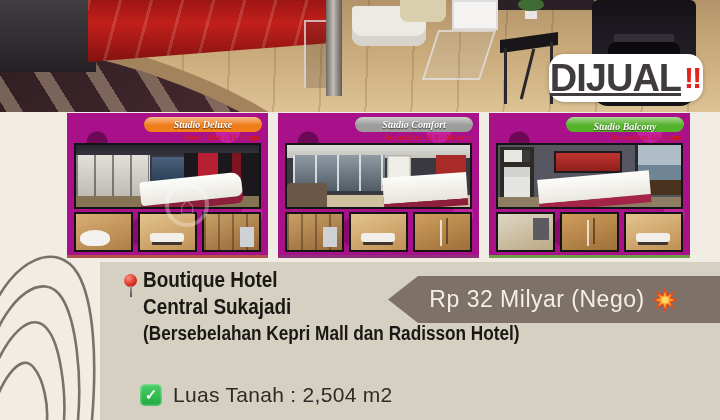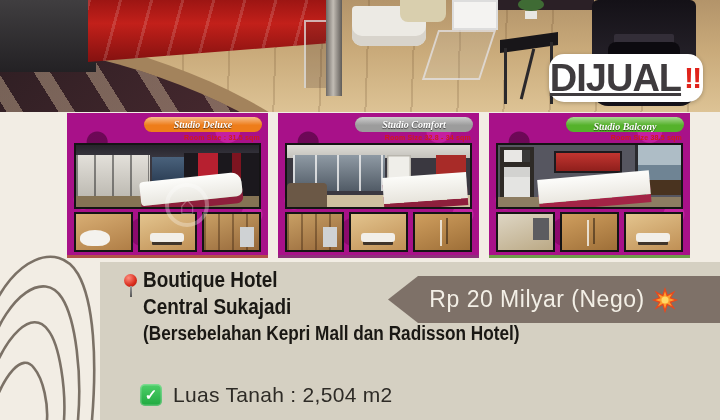--- a/index.html
+++ b/index.html
@@ -327,21 +327,21 @@
     <div class="pin-head"></div>
       <div class="pin-stem"></div>
   </div>
   <div class="title-block">
     <div class="title-line">Boutique Hotel</div>
     <div class="title-line">Central Sukajadi</div>
     <div class="title-note">(Bersebelahan Kepri Mall dan Radisson Hotel)</div>
   </div>
 
   <div class="ribbon" style="background-color: rgb(126, 113, 104);">
-    <span class="ribbon-text">Rp 20 Milyar (Nego)</span>
+    <span class="ribbon-text">Rp 32 Milyar (Nego)</span>
     <svg class="boom" viewBox="0 0 32 32">
       <polygon points="16,1 19,10 28,5 23,13 31,16 23,19 28,27 19,22 16,31 13,22 4,27 9,19 1,16 9,13 4,5 13,10" fill="#e8491d"></polygon>
       <polygon points="16,6 18,12 24,9 21,14 27,16 21,18 24,23 18,20 16,26 14,20 8,23 11,18 5,16 11,14 8,9 14,12" fill="#ff9e2c"></polygon>
       <circle cx="16" cy="16" r="4" fill="#ffd966"></circle>
     </svg>
   </div>
 
   <div class="feature">
     <span class="check"></span>
     <span class="feature-text">Luas Tanah : 2,504 m2</span>

